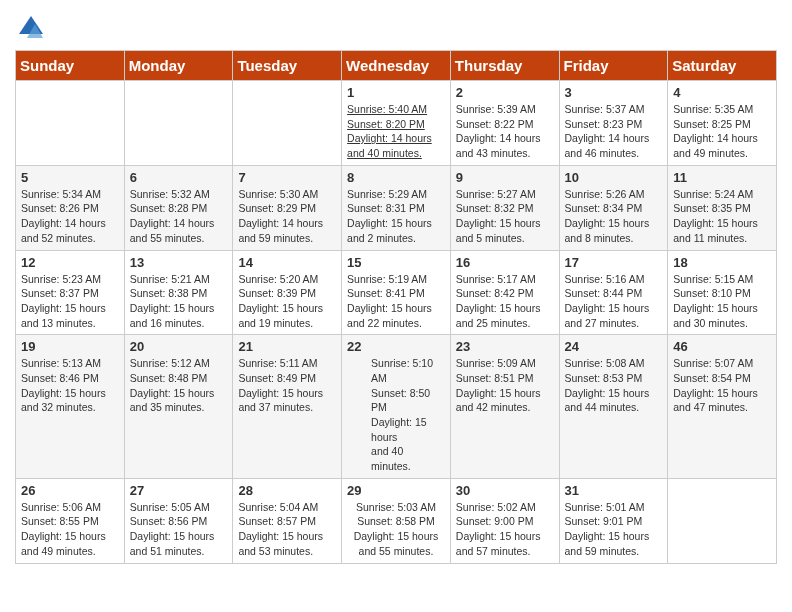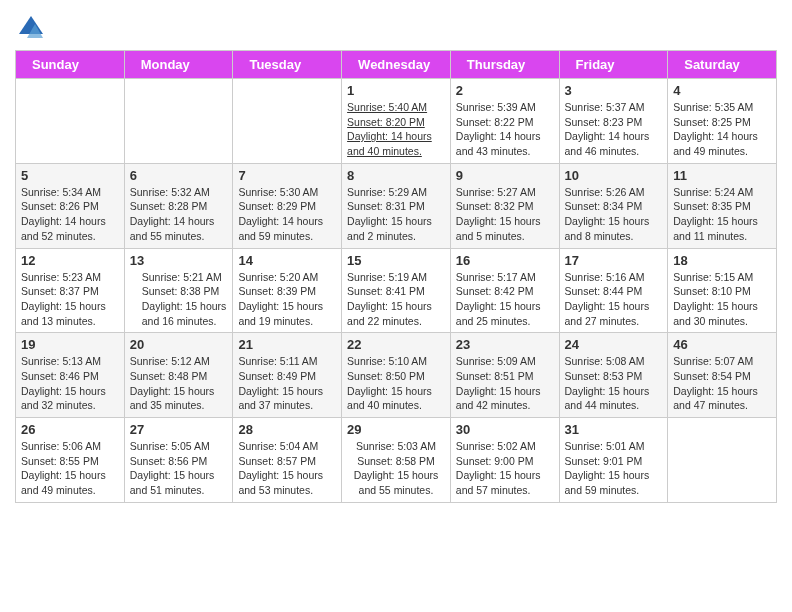--- a/index.html
+++ b/index.html
@@ -51,25 +51,25 @@
     }
     .location {
       font-size: 15px;
       color: #333;
     }
     .calendar {
       width: 100%;
       border-collapse: collapse;
     }
     .calendar th {
-      background: #d946ef;
+      background: #c2410c;
       color: #fff;
-      font-size: 13px;
-      font-weight: bold;
-      padding: 6px 16px;
+      font-size: 15px;
+      font-weight: bold;
+      padding: 6px 4px;
       text-align: left;
       border: 1px solid #ccc;
     }
     .calendar td {
       vertical-align: top;
       border: 1px solid #ccc;
       padding: 4px 5px;
       width: calc(100% / 7);
       min-height: 80px;
       font-size: 11px;
@@ -215,21 +215,21 @@
       <tr>
         <td>
           <span class="day-num">12</span>
           <div class="day-info" style="white-space: pre-line;">Sunrise: 5:23 AM
 Sunset: 8:37 PM
 Daylight: 15 hours
 and 13 minutes.</div>
         </td>
         <td>
           <span class="day-num">13</span>
-          <div class="day-info" style="white-space: pre-line; margin-left: 12px;">Sunrise: 5:21 AM
+          <div class="day-info" style="white-space: pre-line;">Sunrise: 5:21 AM
 Sunset: 8:38 PM
 Daylight: 15 hours
 and 16 minutes.</div>
         </td>
         <td>
           <span class="day-num">14</span>
           <div class="day-info" style="white-space: pre-line;">Sunrise: 5:20 AM
 Sunset: 8:39 PM
 Daylight: 15 hours
 and 19 minutes.</div>
@@ -280,21 +280,21 @@
         </td>
         <td>
           <span class="day-num">21</span>
           <div class="day-info" style="white-space: pre-line;">Sunrise: 5:11 AM
 Sunset: 8:49 PM
 Daylight: 15 hours
 and 37 minutes.</div>
         </td>
         <td>
           <span class="day-num">22</span>
-          <div class="day-info" style="white-space: pre-line;">Sunrise: 5:10 AM
+          <div class="day-info" style="white-space: pre-line; margin-left: 24px;">Sunrise: 5:10 AM
 Sunset: 8:50 PM
 Daylight: 15 hours
 and 40 minutes.</div>
         </td>
         <td>
           <span class="day-num">23</span>
           <div class="day-info" style="white-space: pre-line;">Sunrise: 5:09 AM
 Sunset: 8:51 PM
 Daylight: 15 hours
 and 42 minutes.</div>

